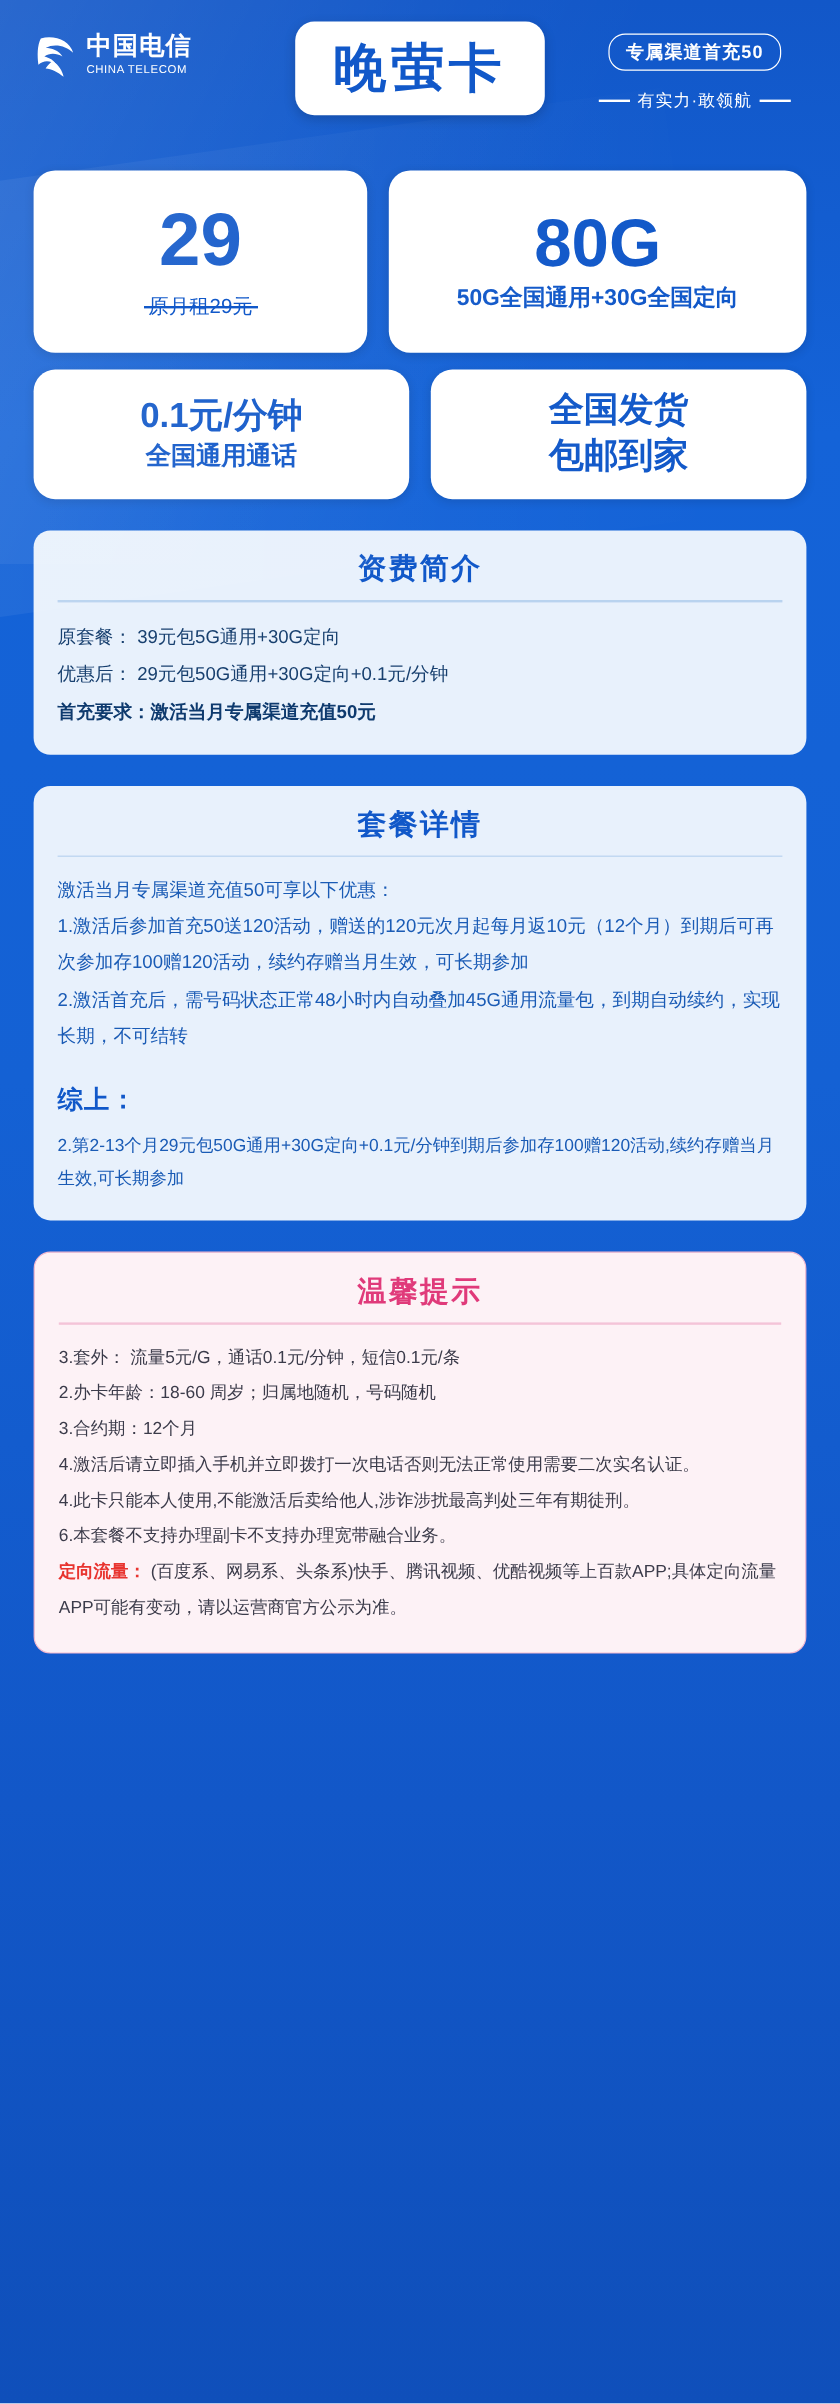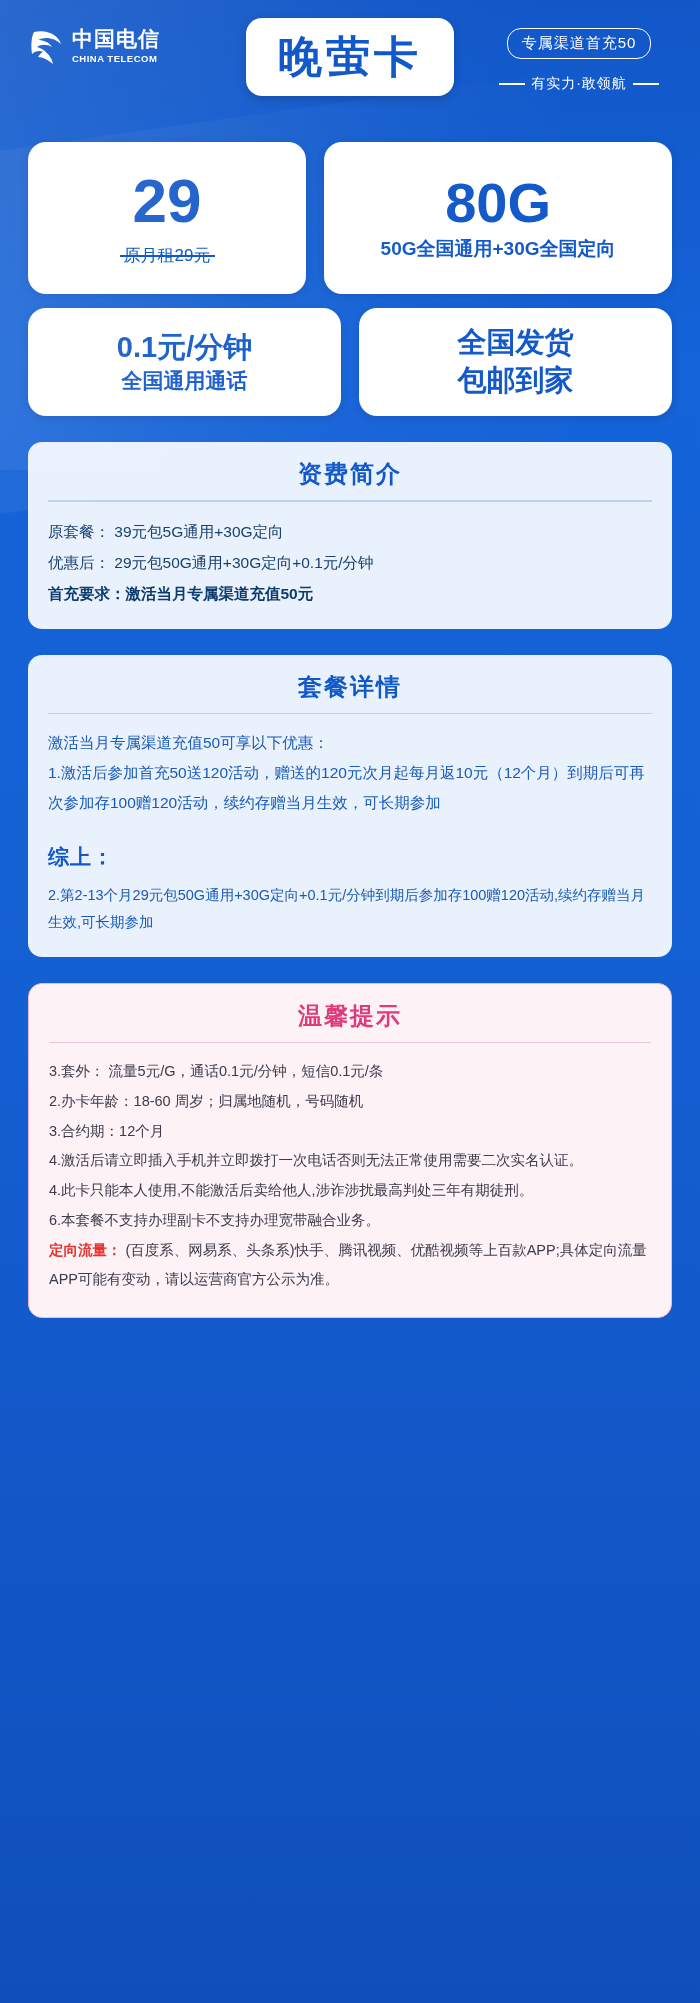--- a/index.html
+++ b/index.html
@@ -45,21 +45,21 @@
     align-items: center;
     gap: 8px;
   }
   .brand-mark {
     width: 36px; height: 40px;
     position: relative;
     flex: none;
   }
   .brand-text { color: #fff; line-height: 1.05; }
   .brand-cn { font-size: 21px; font-weight: bold; letter-spacing: 1px; }
-  .brand-en { font-size: 9.5px; letter-spacing: 0.5px; margin-top: 3px; font-weight: bold; }
+  .brand-en { font-size: 9.5px; letter-spacing: 0.5px; margin-top: 3px; }
 
   .title-pill {
     position: absolute;
     left: 50%; transform: translateX(-50%);
     top: 18px;
     width: 208px; height: 78px;
     background: #ffffff;
     border-radius: 16px;
     display: flex; align-items: center; justify-content: center;
     box-shadow: 0 3px 10px rgba(0,0,0,0.18);
@@ -76,21 +76,21 @@
     right: 0; top: 28px;
     width: 186px;
     text-align: center;
   }
   .badge-first {
     display: inline-block;
     border: 1.6px solid #ffffff;
     border-radius: 14px;
     color: #ffffff;
     font-size: 15px;
-    font-weight: normal;
+    font-weight: bold;
     padding: 5px 14px;
     letter-spacing: 1px;
   }
   .slogan {
     margin-top: 16px;
     color: #ffffff;
     font-size: 14px;
     letter-spacing: 1px;
     display: flex;
     align-items: center;
@@ -283,20 +283,21 @@
       <p class="b">首充要求：激活当月专属渠道充值50元</p>
     </div>
   </div>
 
   <div class="panel panel-detail">
     <div class="panel-title">套餐详情</div>
     <div class="panel-divider"></div>
     <div class="panel-body">
       <p>激活当月专属渠道充值50可享以下优惠：</p>
       <p>1.激活后参加首充50送120活动，赠送的120元次月起每月返10元（12个月）到期后可再次参加存100赠120活动，续约存赠当月生效，可长期参加</p>
+      <p>2.激活首充后，需号码状态正常48小时内自动叠加45G通用流量包，到期自动续约，实现长期，不可结转</p>
       <div class="sub-head">综上：</div>
       <p class="small-line">2.第2-13个月29元包50G通用+30G定向+0.1元/分钟到期后参加存100赠120活动,续约存赠当月生效,可长期参加</p>
     </div>
   </div>
 
   <div class="panel panel-tip">
     <div class="panel-title">温馨提示</div>
     <div class="panel-divider"></div>
     <div class="panel-body">
       <p>3.套外：  流量5元/G，通话0.1元/分钟，短信0.1元/条</p>

